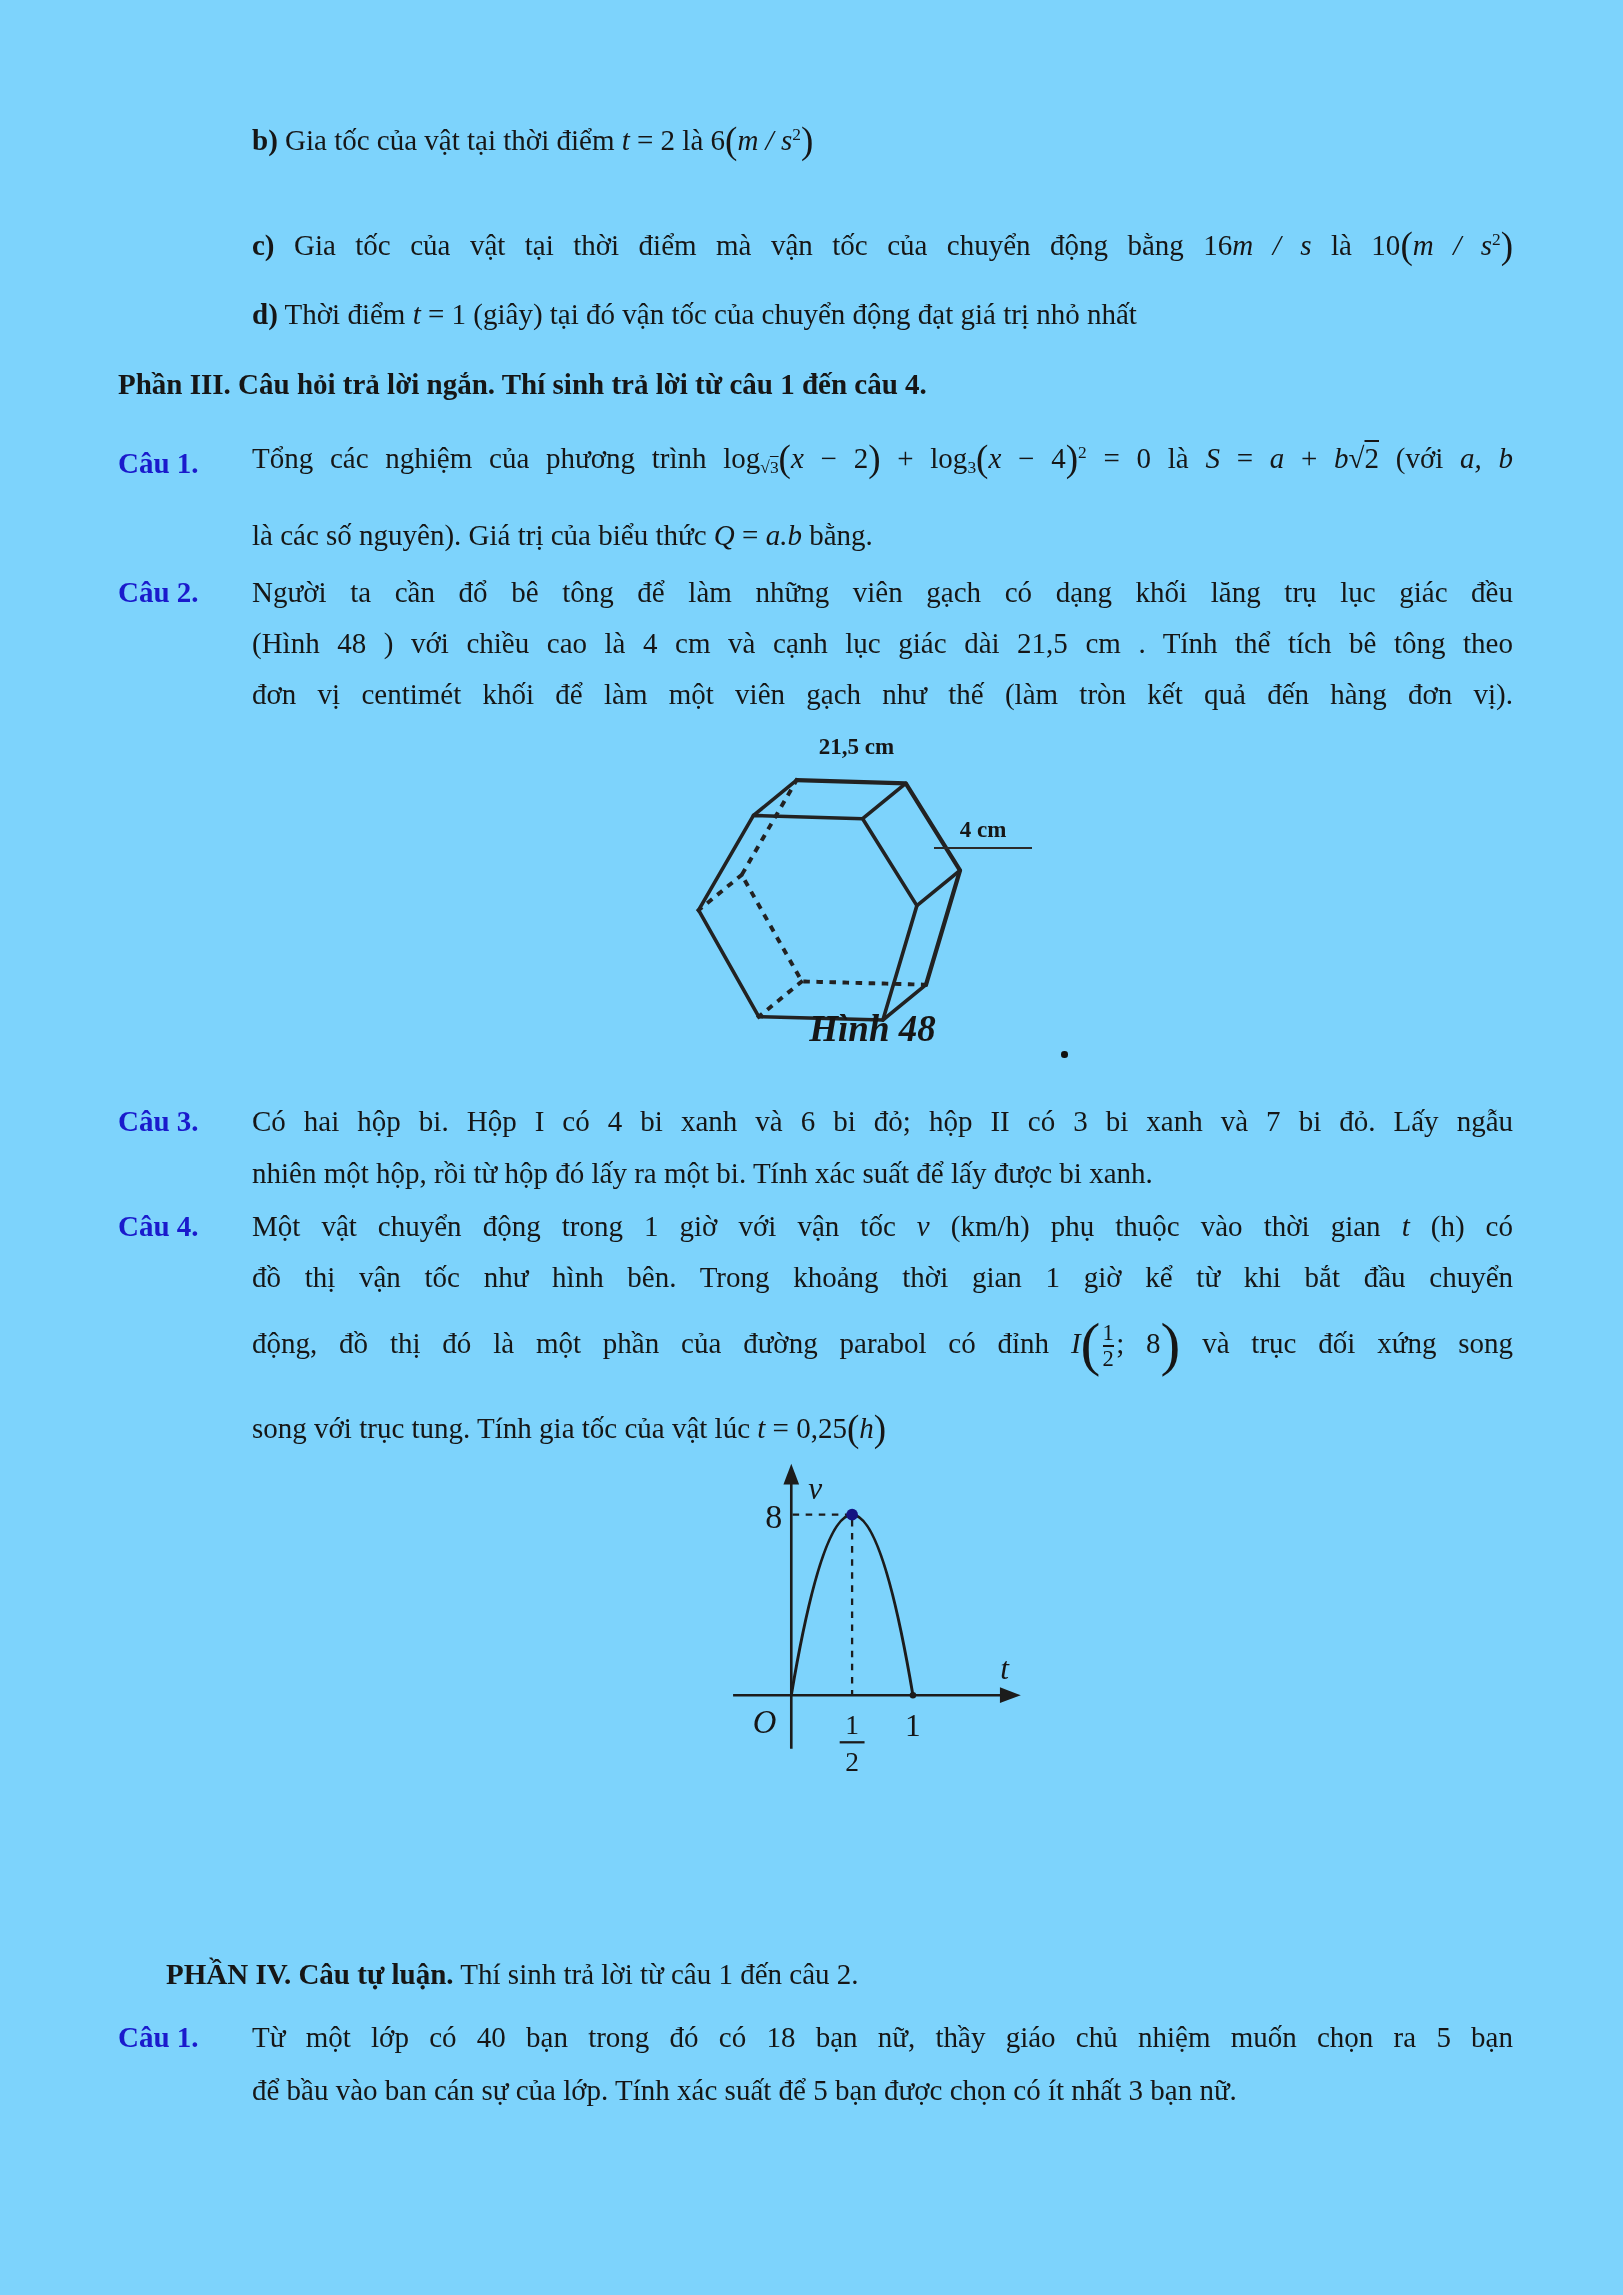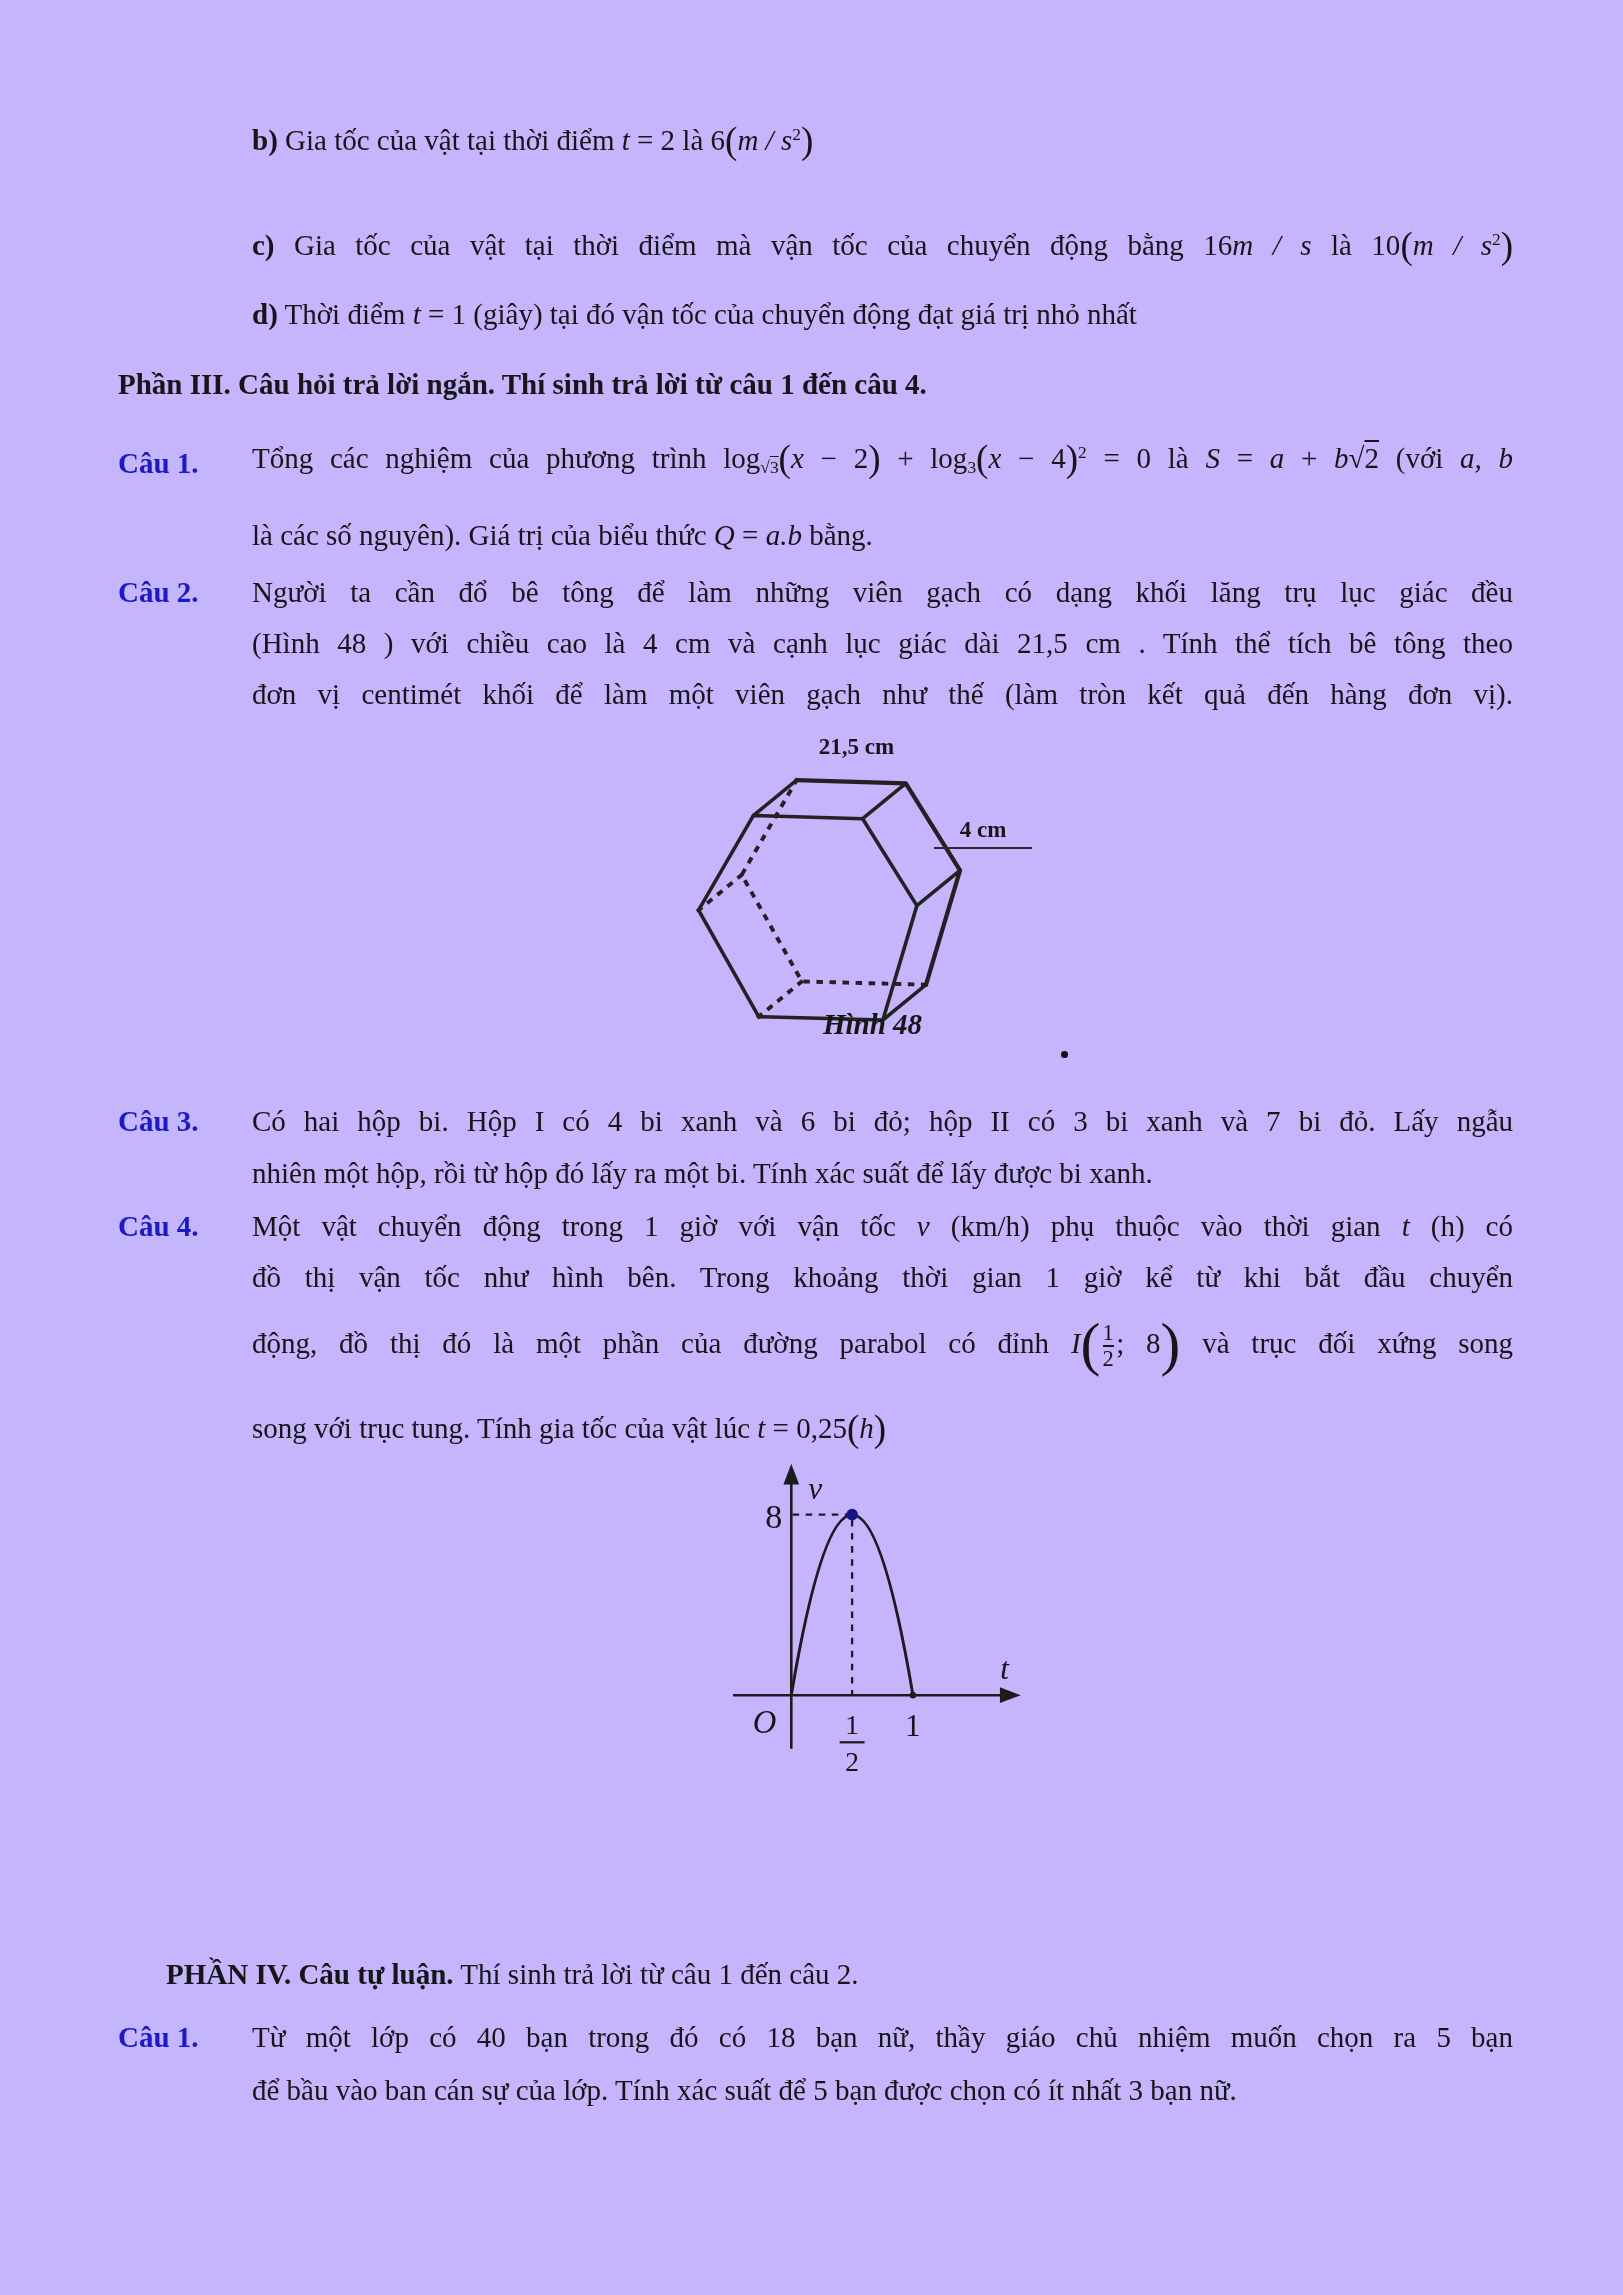--- a/index.html
+++ b/index.html
@@ -1,38 +1,38 @@
 <!DOCTYPE html>
 <html style="font-size:10.5px"><head>
 <meta charset="utf-8">
 <style>
   html,body{margin:0;padding:0;background:#e8e8e8;}
   .page{
-    position:relative;width:1623px;height:2295px;background:#c4b5fd;
+    position:relative;width:1623px;height:2295px;background:#7dd3fc;
     font-family:"Liberation Serif","DejaVu Serif",serif;color:#161616;
     font-size:29px;overflow:hidden;
   }
   .ln{position:absolute;white-space:nowrap;line-height:1.3;}
   .jst{white-space:normal;width:1261px;text-align:justify;text-align-last:justify;}
   .lbl{position:absolute;color:#1a1acc;font-weight:bold;line-height:1.3;}
   .hd{font-weight:bold;}
   .b{font-weight:bold;}
   .i{font-style:italic;}
   .sub{font-size:0.6em;vertical-align:-0.28em;}
   .sup{font-size:0.6em;vertical-align:0.55em;}
   .mp{font-size:1.28em;line-height:0;vertical-align:-0.09em;}
   .bigp{font-size:2.05em;line-height:0;vertical-align:-0.18em;}
   .over{text-decoration:overline;}
   .frac{display:inline-block;text-align:center;vertical-align:middle;font-size:0.78em;line-height:1.08;padding:0 0.1em;}
   .frac .num{display:block;}
   .frac .den{display:block;border-top:2px solid #161616;}
   .tall{line-height:77px;}
   .dim{position:absolute;font-weight:bold;font-size:23px;text-align:center;line-height:1.2;}
   .dim-underlined{border-bottom:2.6px solid #2a2a2a;padding-bottom:3.9px;}
-  .caption{position:absolute;font-weight:bold;font-style:italic;font-size:29px;text-align:center;line-height:1.2;}
+  .caption{position:absolute;font-weight:bold;font-style:italic;font-size:37px;text-align:center;line-height:1.2;}
   .stray-dot{position:absolute;width:6.5px;height:6.5px;background:#111;border-radius:50%;}
   svg{position:absolute;}
   svg text{font-family:"Liberation Serif","DejaVu Serif",serif;fill:#161616;}
 </style>
 </head>
 <body>
 
 <div class="page">
 
   <div class="ln" style="left:252px;top:122px;"><span class="b">b)</span><span> Gia tốc của vật tại thời điểm </span><span class="i">t</span><span> = 2 là 6</span><span class="mp">(</span><span class="i">m / s</span><span class="sup">2</span><span class="mp">)</span></div>

